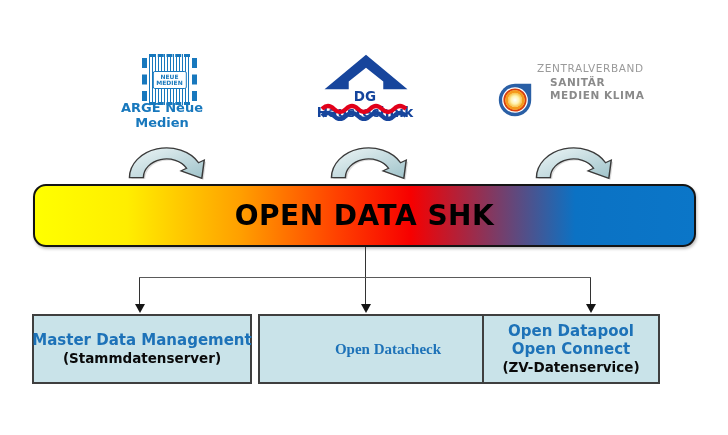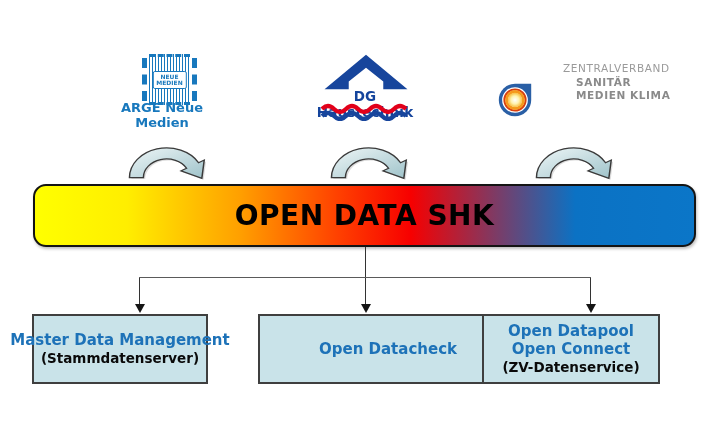--- a/index.html
+++ b/index.html
@@ -33,21 +33,21 @@
   
   .dg-roof{left:322px;top:53px;}
   .dg-label{
     left:308px;top:88px;width:114px;text-align:center;
     color:#14449c;font-weight:700;font-size:13.5px;letter-spacing:0.2px;
   }
   .dg-waves{left:321px;top:103px;}
 
   
   .zv-drop{left:497px;top:81px;}
-  .zv-text{left:563px;top:62px;line-height:13.5px;letter-spacing:0.6px;white-space:nowrap;}
+  .zv-text{left:537px;top:62px;line-height:13.5px;letter-spacing:0.6px;white-space:nowrap;}
   .zv-line1{color:#9a9a9a;font-size:10.5px;font-weight:400;}
   .zv-line2,.zv-line3{color:#8a8a8a;font-size:10.5px;font-weight:700;margin-left:13px;}
 
   
   .curve1{left:123px;top:130px;}
   .curve2{left:325px;top:130px;}
   .curve3{left:530px;top:130px;}
 
   
   .banner{
@@ -72,22 +72,22 @@
   .ah2{left:361px;top:304px;}
   .ah3{left:586px;top:304px;}
 
   
   .bbox{
     top:314px;height:70px;box-sizing:border-box;
     background:#c9e3e9;border:2px solid #3f3f3f;
     display:flex;flex-direction:column;align-items:center;justify-content:center;
     text-align:center;line-height:18px;
   }
-  .bbox1{left:32px;width:176px;}
-  .bbox2{left:258px;width:260px;}
+  .bbox1{left:32px;width:220px;}
+  .bbox2{left:258px;width:260px;font-family:Liberation Serif, serif;}
   .bbox3{left:482px;width:178px;}
   .bt{color:#1d72b8;font-weight:700;font-size:15px;white-space:nowrap;}
   .bs{color:#0a0a0a;font-weight:700;font-size:13.5px;white-space:nowrap;}
   .bt:empty,.bs:empty{display:none;}
 </style>
 </head>
 <body>
 
 <div id="canvas">
 

